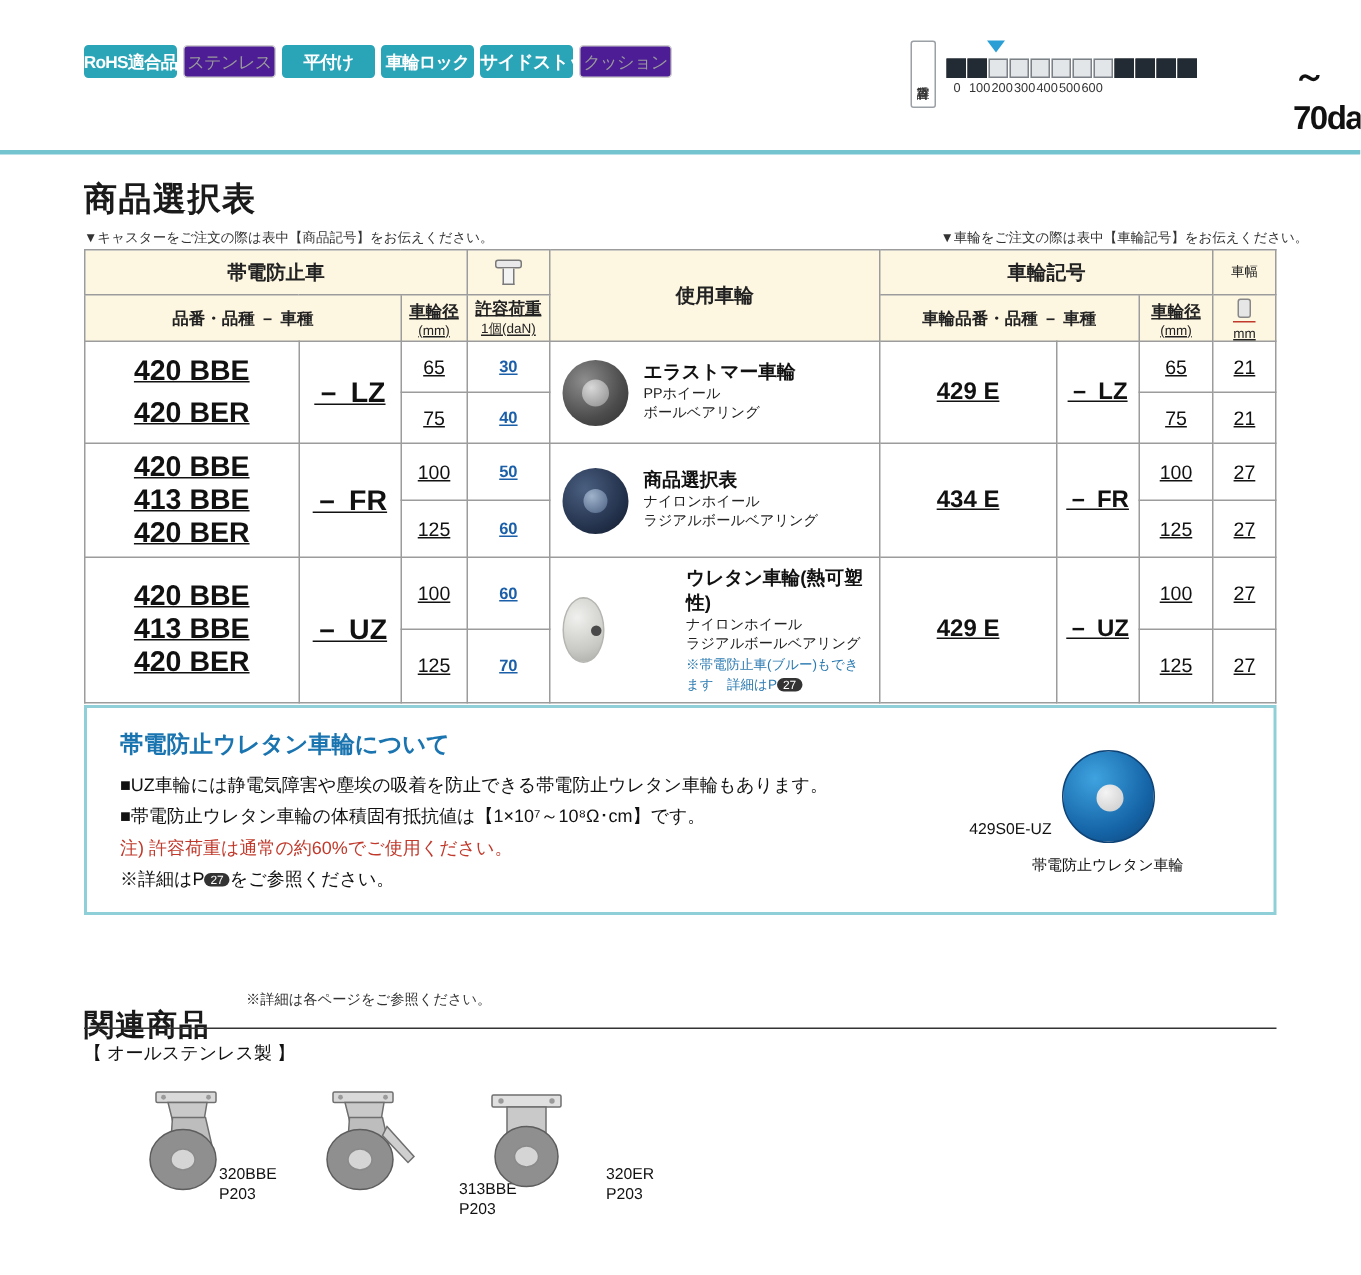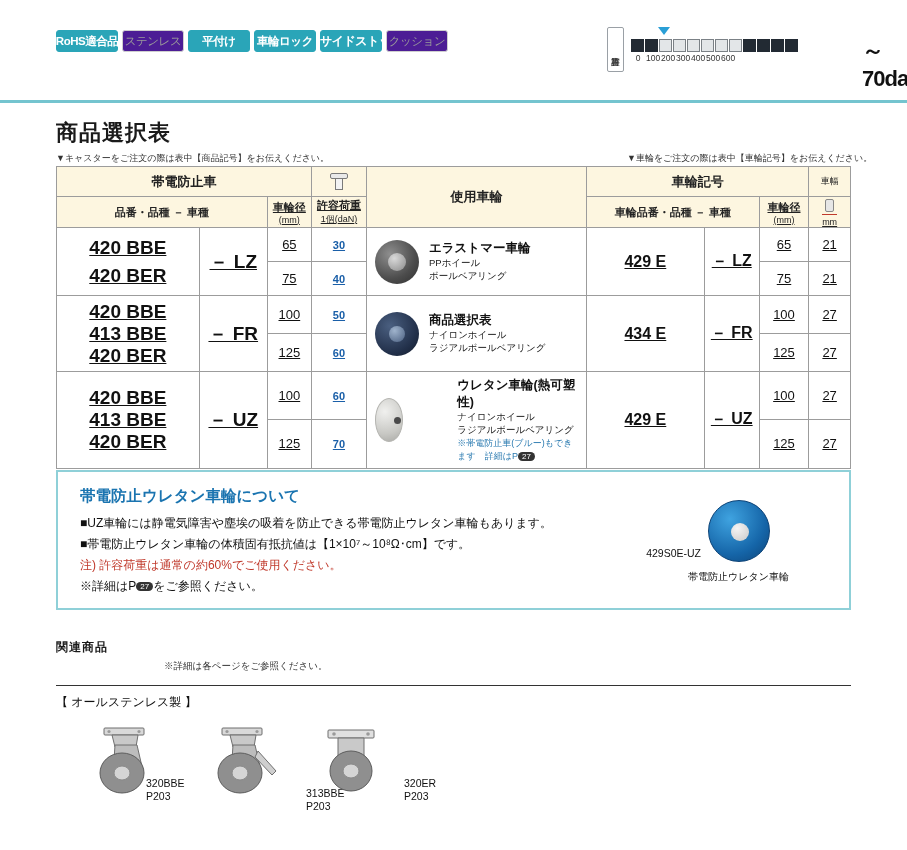--- a/index.html
+++ b/index.html
@@ -117,21 +117,21 @@
     position: relative; border: 1px solid #0d4377;
   }
   .ib-wheel .circle:after {
     content:''; position:absolute; left:22px; top:22px; width:18px; height:18px;
     border-radius:50%; background: radial-gradient(circle at 35% 30%, #f4f4f4, #c9c9c9);
   }
   .ib-wheel .cap { font-size: 10px; margin-top: 8px; color: #111; }
   .ib-code { position: absolute; right: 148px; top: 75px; font-size: 10.5px; color: #111; }
 
   
-  #rel-title { left: 56px; top: 639px; font-size: 12px; }
+  #rel-title { left: 56px; top: 670px; font-size: 20px; }
   .rel-note { position: absolute; left: 164px; top: 660px; font-size: 9.5px; color: #333; text-align: center; }
   .rel-rule { position: absolute; left: 56px; top: 685px; width: 795px; height: 1px; background: #333; }
   .rel-sub { position: absolute; left: 56px; top: 694px; font-size: 12px; color: #111; }
 
   .caster { position: absolute; }
   .cname { font-size: 10.5px; line-height: 1.25; color: #111; }
 
   .svg-caster { display: block; }
 </style>
 </head>

